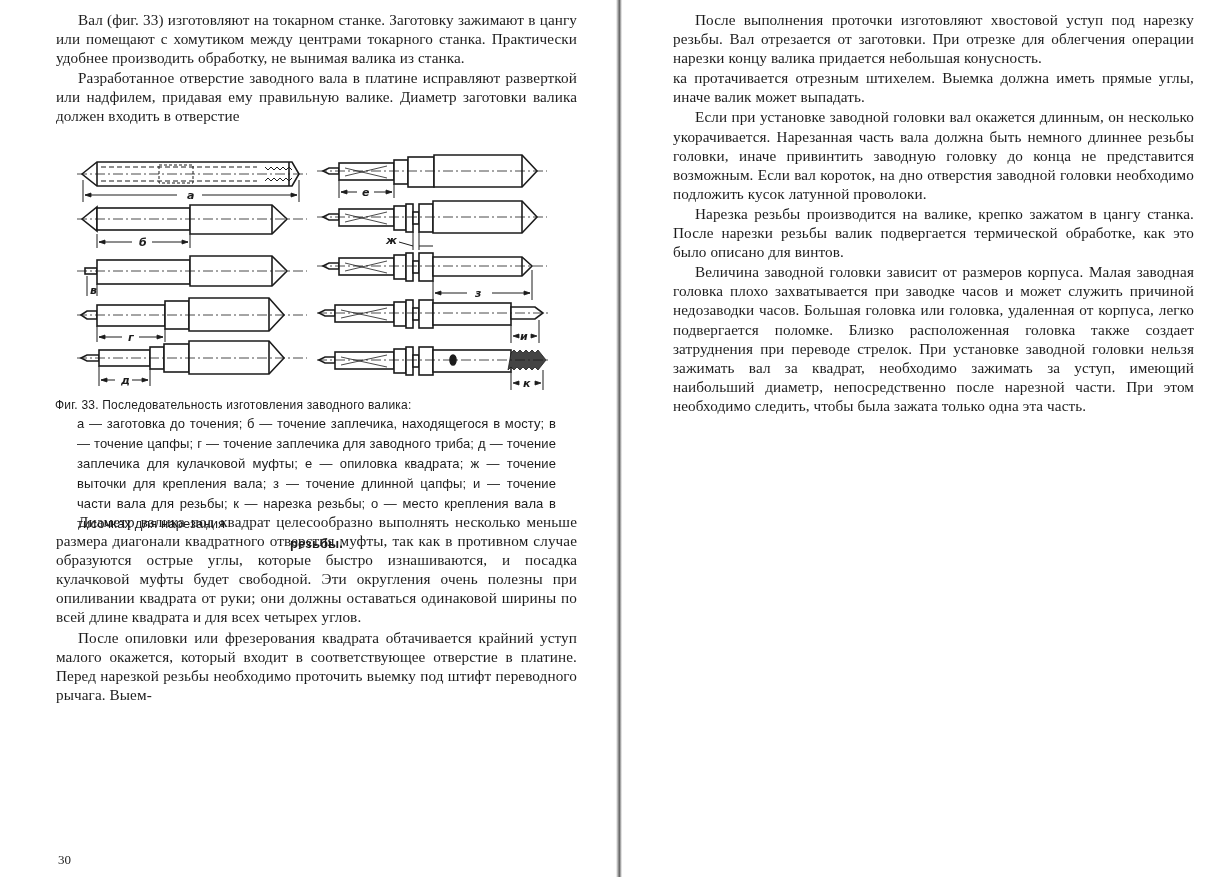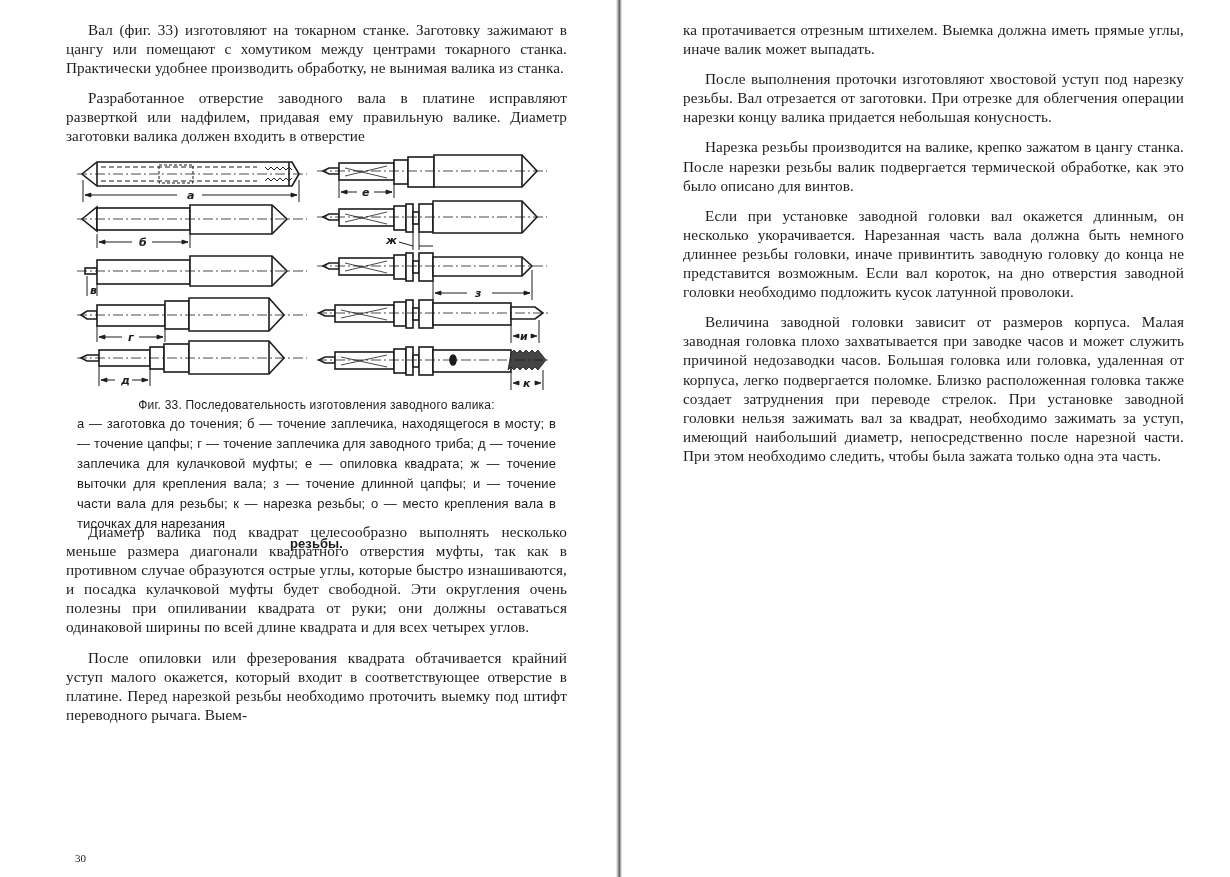--- a/index.html
+++ b/index.html
@@ -8,38 +8,38 @@
     font-family: "Liberation Serif", "DejaVu Serif", serif; color: #1c1c1c;
   }
   .gutter {
     position: absolute; left: 616px; top: 0; width: 6px; height: 877px;
     background: linear-gradient(to right, rgba(0,0,0,0) 0%, rgba(60,60,60,0.55) 40%, rgba(40,40,40,0.75) 55%, rgba(0,0,0,0) 100%);
   }
   .page { position: absolute; top: 0; }
   .page-left { left: 55px; width: 523px; }
   .page-right { left: 672px; width: 523px; }
   .para {
-    font-size: 15.2px; line-height: 19.1px; text-align: justify; margin: 11px;
+    font-size: 15.2px; line-height: 19.1px; text-align: justify; margin: 1px;
     text-indent: 22px; hyphens: manual; letter-spacing: 0.1px;
   }
   .para.noindent { text-indent: 0; }
   .block-top { position: absolute; left: 0; top: 9px; width: 523px; }
   .block-bottom { position: absolute; left: 0; top: 511px; width: 523px; }
   .right-block { position: absolute; left: 0; top: 9px; width: 523px; }
 
   .figure { position: absolute; left: 22px; top: 150px; width: 480px; height: 245px; }
   .figure svg { width: 480px; height: 245px; display: block; }
   .fig-label { font-family: "DejaVu Sans", sans-serif; font-style: italic; font-weight: bold; font-size: 11px; fill: #1c1c1c; }
 
   .caption { position: absolute; left: 0; top: 398px; width: 523px; }
-  .caption-title { font-family: "Liberation Sans", sans-serif; font-size: 12px; text-align: center; margin: 0 0 2px 0; letter-spacing: 0.2px; }
+  .caption-title { font-family: "Liberation Sans", sans-serif; font-size: 12px; margin: 0 0 2px 0; letter-spacing: 0.2px; }
   .caption-body { font-family: "Liberation Sans", sans-serif; font-size: 13px; line-height: 20px; text-align: justify; margin: 0 22px; letter-spacing: 0.1px; }
   .caption-last { text-align: center; display: block; font-weight: bold; }
 
-  .page-number { position: absolute; left: 20px; top: 852px; font-size: 11px; }
+  .page-number { position: absolute; left: 3px; top: 852px; font-size: 13px; }
 </style>
 </head>
 <body>
 
 <div class="gutter"></div>
 
 <div class="page page-left">
   <div class="block-top">
     <p class="para">Вал (фиг. 33) изготовляют на токарном станке. Заготовку зажимают в цангу или помещают с хомутиком между центрами токарного станка. Практически удобнее производить обработку, не вынимая валика из станка.</p>
     <p class="para">Разработанное отверстие заводного вала в платине исправляют разверткой или надфилем, придавая ему правильную валике. Диаметр заготовки валика должен входить в отверстие</p>
@@ -219,19 +219,19 @@
   <div class="block-bottom">
     <p class="para">Диаметр валика под квадрат целесообразно выполнять несколько меньше размера диагонали квадратного отверстия муфты, так как в противном случае образуются острые углы, которые быстро изнашиваются, и посадка кулачковой муфты будет свободной. Эти округления очень полезны при опиливании квадрата от руки; они должны оставаться одинаковой ширины по всей длине квадрата и для всех четырех углов.</p>
     <p class="para">После опиловки или фрезерования квадрата обтачивается крайний уступ малого окажется, который входит в соответствующее отверстие в платине. Перед нарезкой резьбы необходимо проточить выемку под штифт переводного рычага. Выем-</p>
   </div>
 
   <div class="page-number">30</div>
 </div>
 
 <div class="page page-right">
   <div class="right-block">
+    <p class="para">После выполнения проточки изготовляют хвостовой уступ под нарезку резьбы. Вал отрезается от заготовки. При отрезке для облегчения операции нарезки концу валика придается небольшая конусность.</p>
     <p class="para noindent">ка протачивается отрезным штихелем. Выемка должна иметь прямые углы, иначе валик может выпадать.</p>
-    <p class="para">После выполнения проточки изготовляют хвостовой уступ под нарезку резьбы. Вал отрезается от заготовки. При отрезке для облегчения операции нарезки концу валика придается небольшая конусность.</p>
+    <p class="para">Если при установке заводной головки вал окажется длинным, он несколько укорачивается. Нарезанная часть вала должна быть немного длиннее резьбы головки, иначе привинтить заводную головку до конца не представится возможным. Если вал короток, на дно отверстия заводной головки необходимо подложить кусок латунной проволоки.</p>
     <p class="para">Нарезка резьбы производится на валике, крепко зажатом в цангу станка. После нарезки резьбы валик подвергается термической обработке, как это было описано для винтов.</p>
-    <p class="para">Если при установке заводной головки вал окажется длинным, он несколько укорачивается. Нарезанная часть вала должна быть немного длиннее резьбы головки, иначе привинтить заводную головку до конца не представится возможным. Если вал короток, на дно отверстия заводной головки необходимо подложить кусок латунной проволоки.</p>
     <p class="para">Величина заводной головки зависит от размеров корпуса. Малая заводная головка плохо захватывается при заводке часов и может служить причиной недозаводки часов. Большая головка или головка, удаленная от корпуса, легко подвергается поломке. Близко расположенная головка также создает затруднения при переводе стрелок. При установке заводной головки нельзя зажимать вал за квадрат, необходимо зажимать за уступ, имеющий наибольший диаметр, непосредственно после нарезной части. При этом необходимо следить, чтобы была зажата только одна эта часть.</p>
   </div>
 </div>
 
 </body></html>

